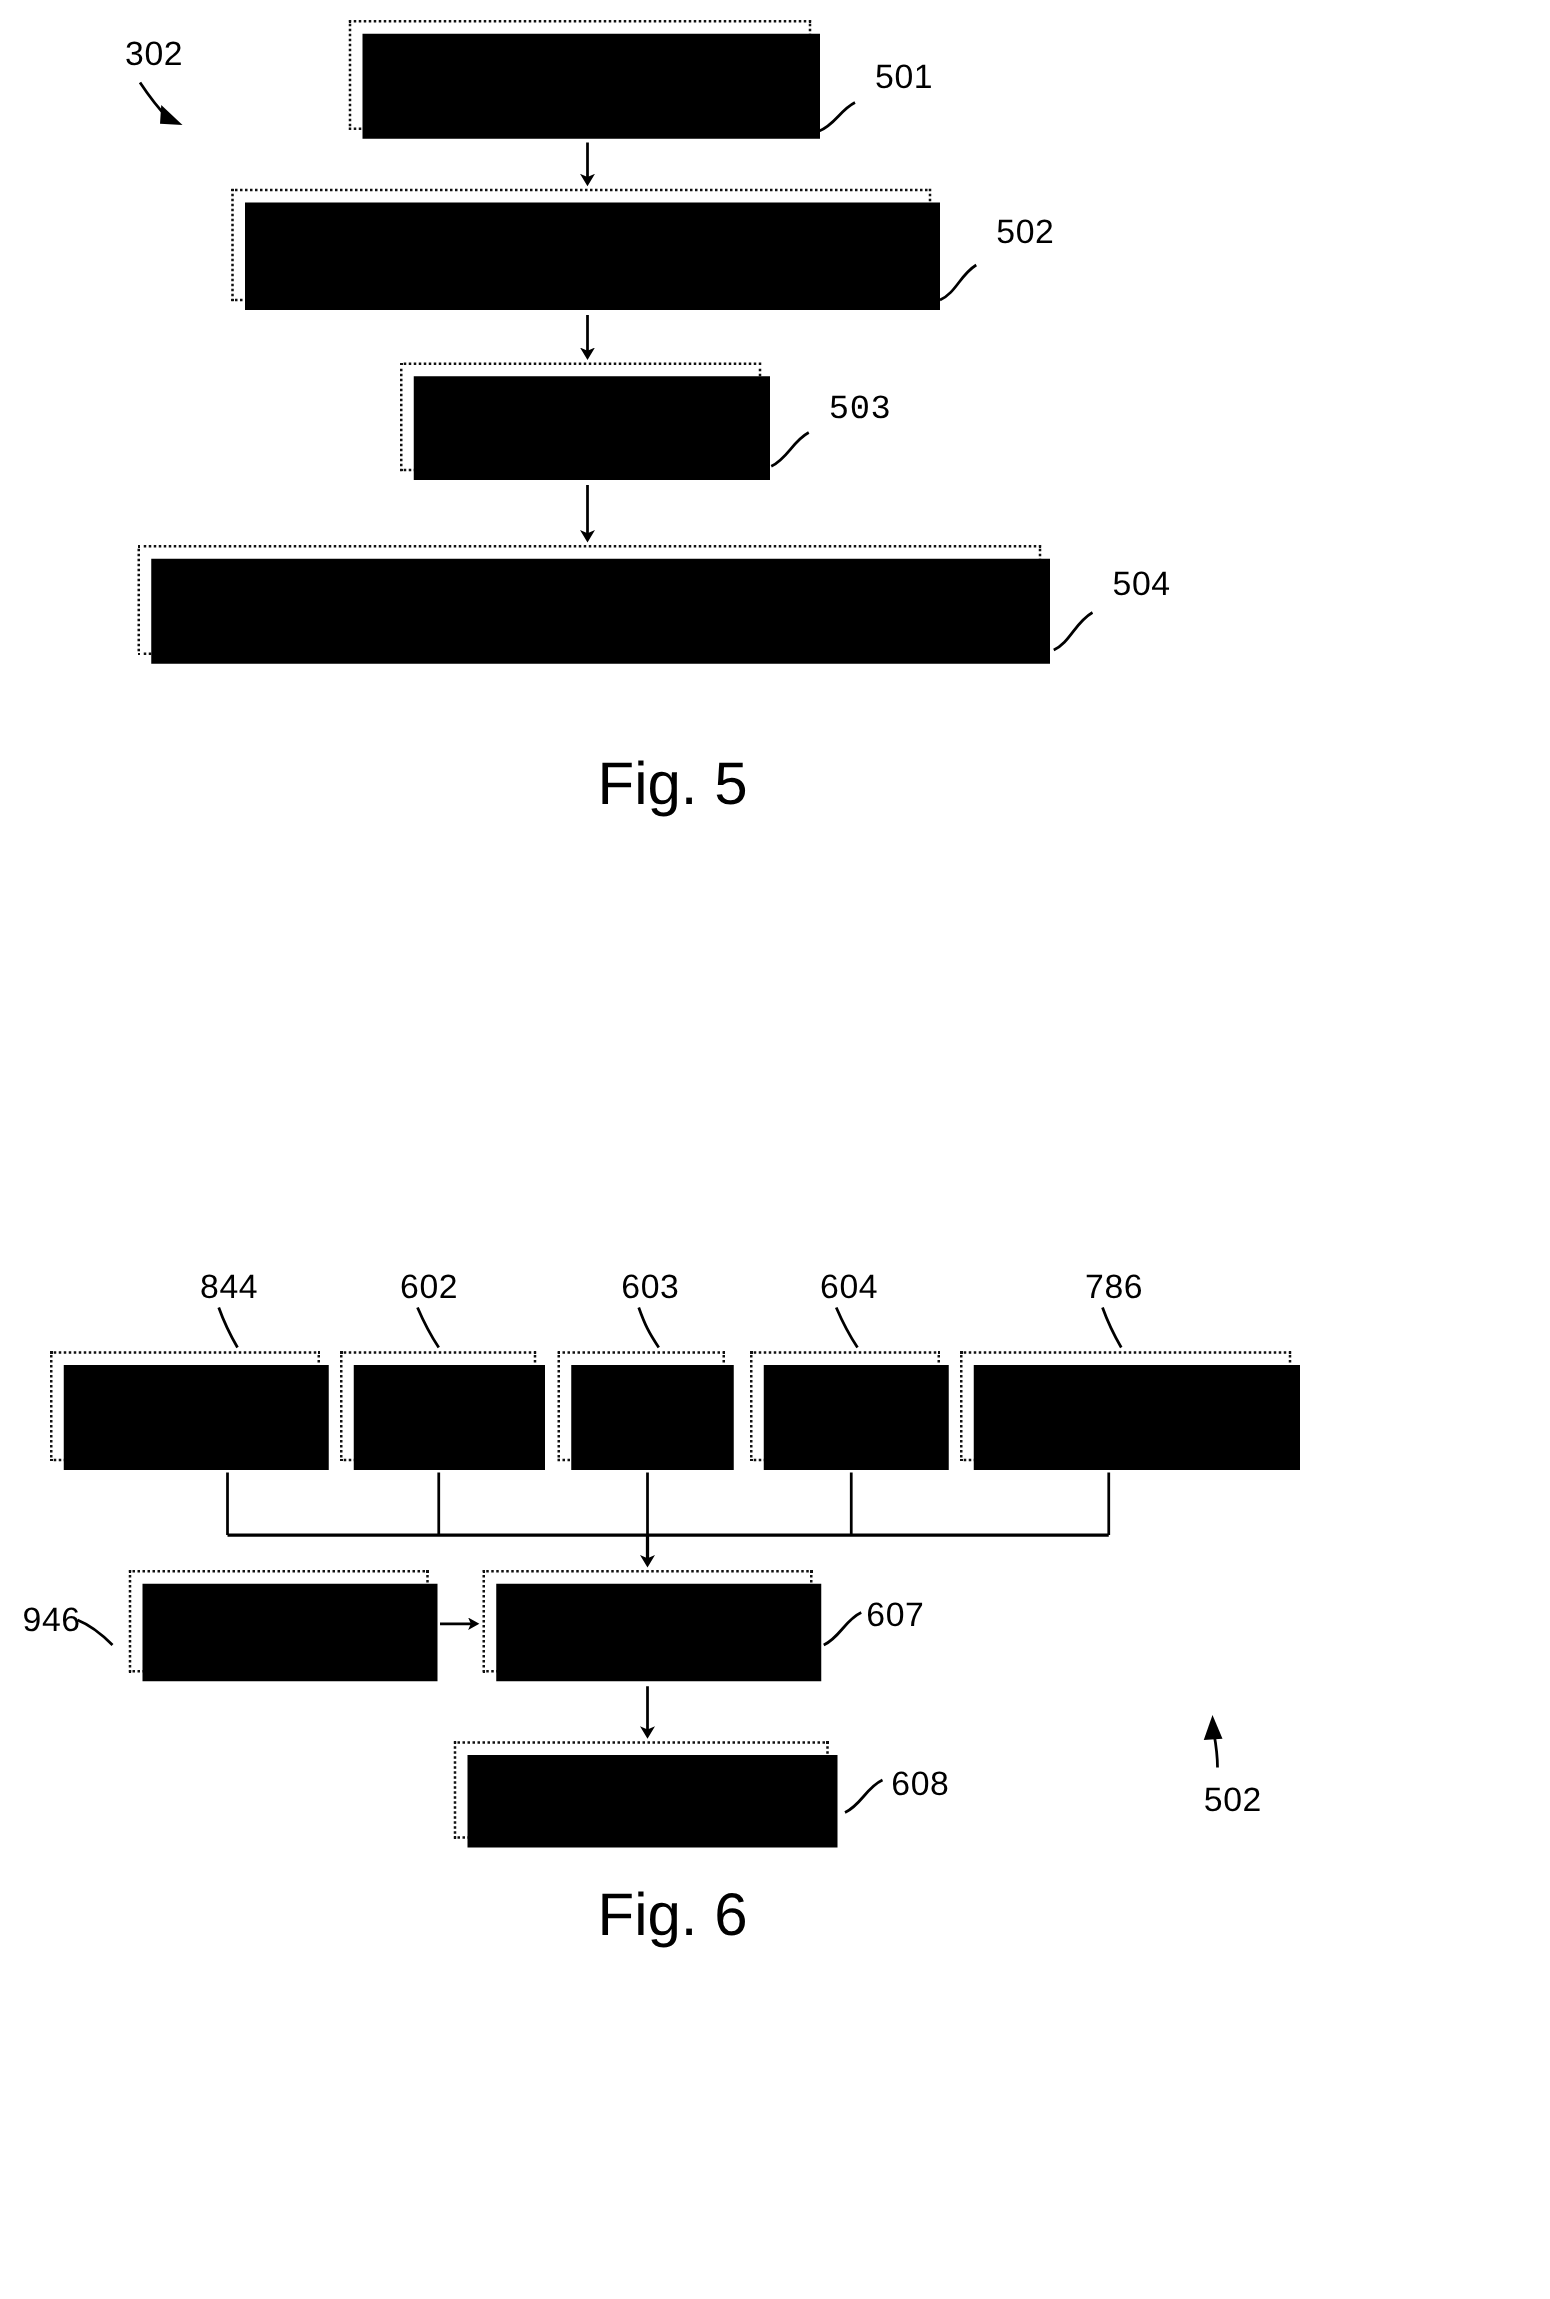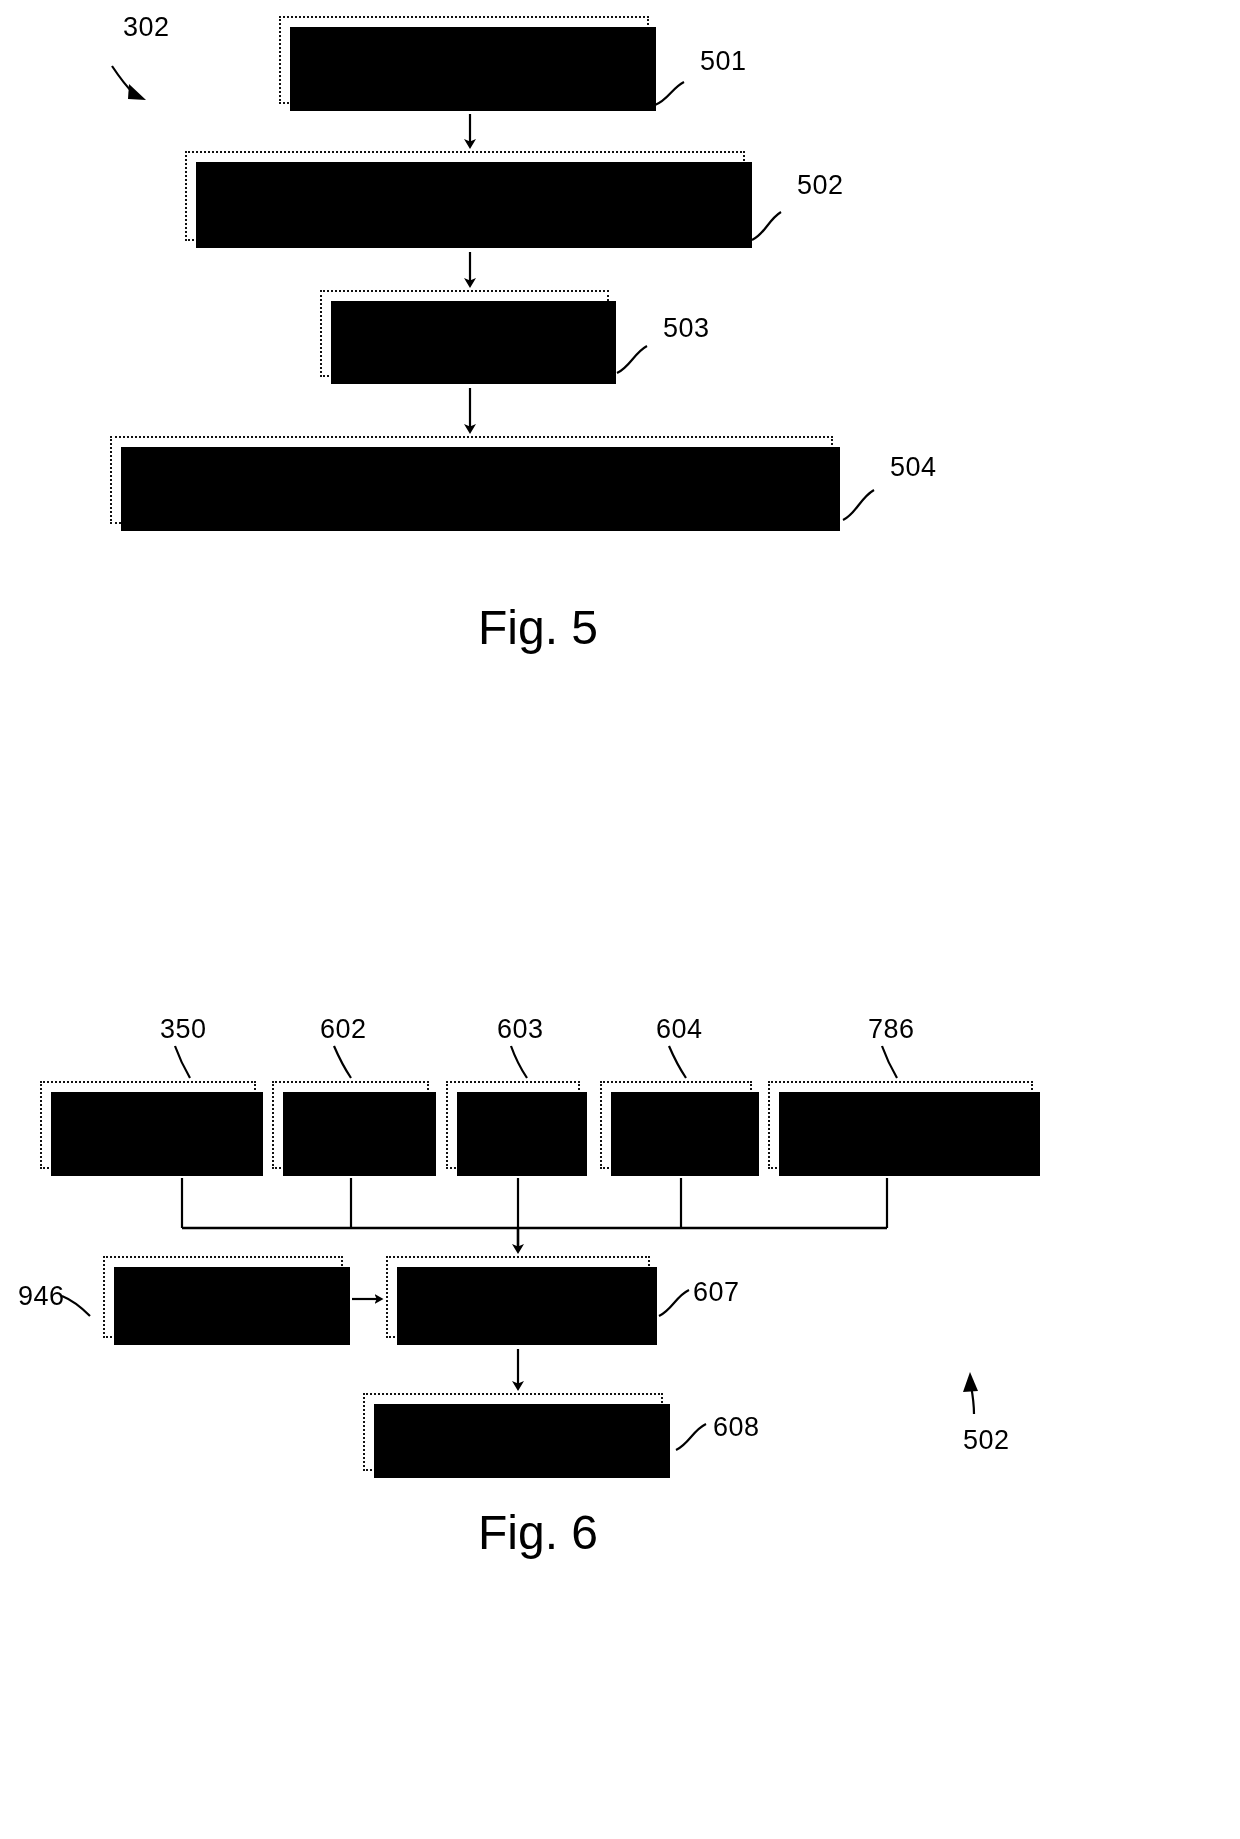--- a/index.html
+++ b/index.html
@@ -47,48 +47,48 @@
   .lines{position:absolute;left:0;top:0;width:1240px;height:1839px;
          z-index:7;pointer-events:none;}
 </style>
 </head>
 <body>
 
 <div class="canvas">
 
   <div>
 
-    <div class="ref" style="left:100px;top:12px;margin-left:23px;">302</div>
+    <div class="ref" style="left:100px;top:28px;">302</div>
 
     <div class="pbox" style="left:279px;top:16px;width:370px;height:88px;font-size:26px;">
       <span>Load collected training data</span>
     </div>
     <div class="ref" style="left:700px;top:46px;">501</div>
 
     <div class="pbox" style="left:185px;top:151px;width:560px;height:90px;font-size:26px;">
       <span>Augment signal and encoded feature data</span>
     </div>
     <div class="ref" style="left:797px;top:170px;">502</div>
 
     <div class="pbox" style="left:320px;top:290px;width:289px;height:87px;font-size:26px;">
       <span>Store augmented data</span>
     </div>
-    <div class="ref" style="left:663px;top:313px;">503</div>
+    <div class="ref" style="left:663px;top:313px;font-family:Liberation Mono, monospace;">503</div>
 
     <div class="pbox" style="left:110px;top:436px;width:723px;height:88px;font-size:26px;">
       <span>Split augmented data into train, validation, test datasetets</span>
     </div>
     <div class="ref" style="left:890px;top:452px;">504</div>
 
     <div class="figcap" style="left:478px;top:600px;">Fig. 5</div>
   </div>
 
   <div>
 
-    <div class="ref" style="left:160px;top:1014px;">350</div>
+    <div class="ref" style="left:160px;top:1014px;">844</div>
     <div class="ref" style="left:320px;top:1014px;">602</div>
     <div class="ref" style="left:497px;top:1014px;">603</div>
     <div class="ref" style="left:656px;top:1014px;">604</div>
     <div class="ref" style="left:868px;top:1014px;">786</div>
 
     <div class="pbox" style="left:40px;top:1081px;width:216px;height:88px;font-size:24px;">
       <span>Apply crop factor</span>
     </div>
     <div class="pbox" style="left:272px;top:1081px;width:157px;height:88px;font-size:24px;">
       <span>Add noise</span>

